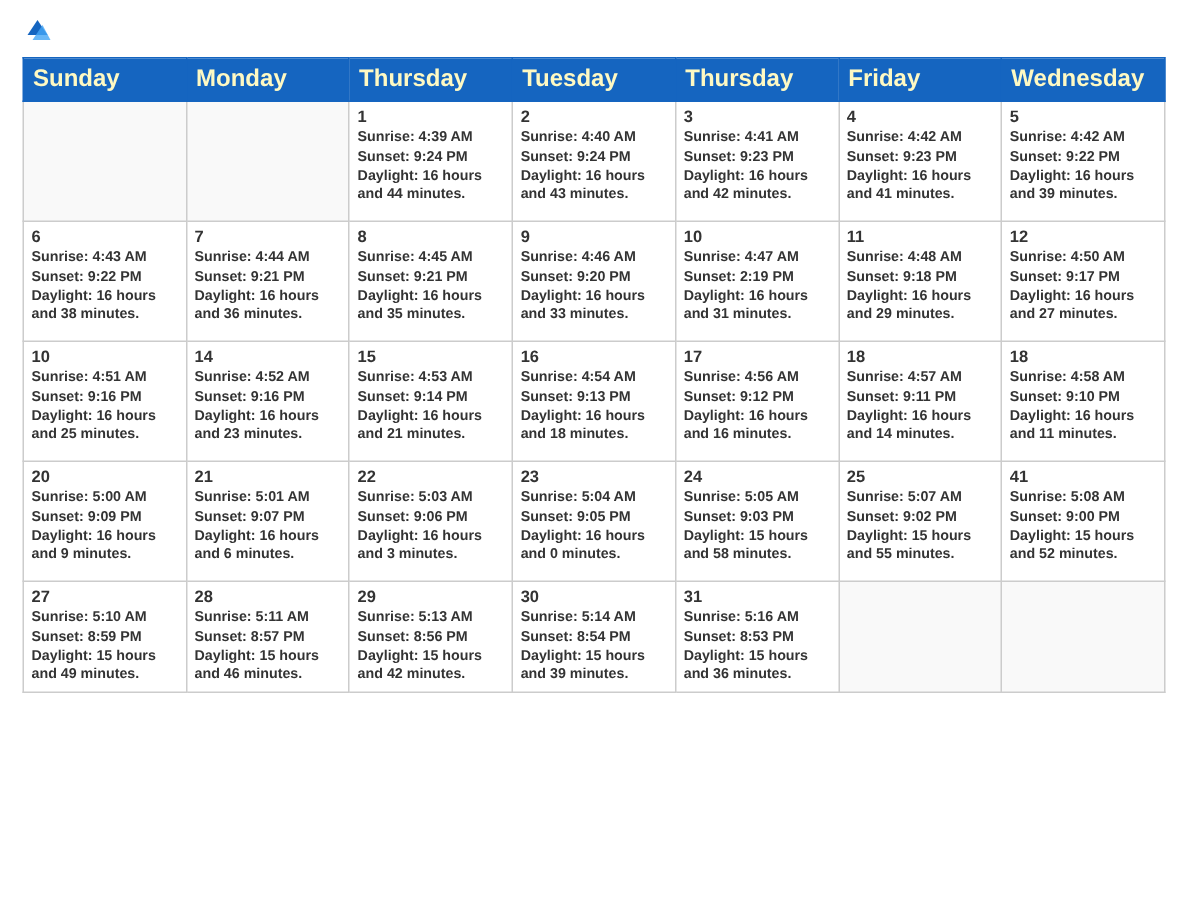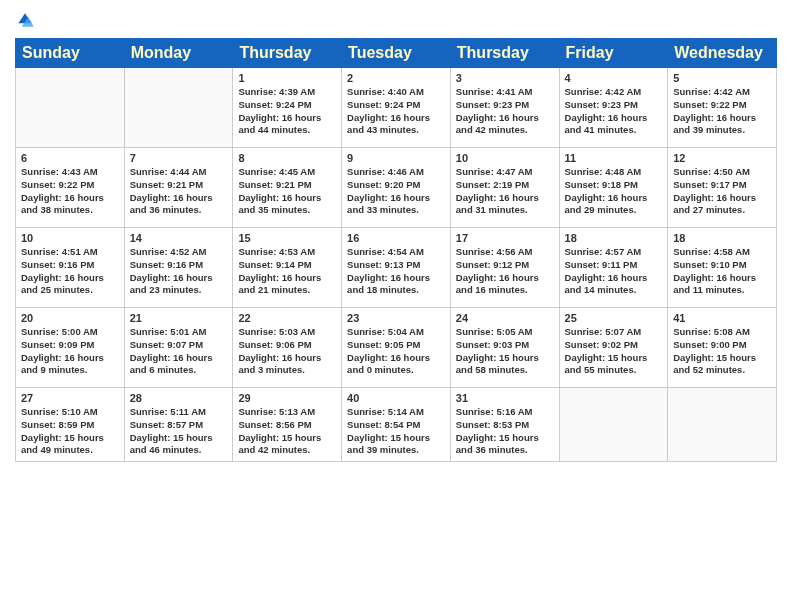--- a/index.html
+++ b/index.html
@@ -306,21 +306,21 @@
 Sunset: 8:57 PM
 Daylight: 15 hours and 46 minutes.</div>
           </td>
           <td>
             <span class="day-num">29</span>
             <div class="day-info">Sunrise: 5:13 AM
 Sunset: 8:56 PM
 Daylight: 15 hours and 42 minutes.</div>
           </td>
           <td>
-            <span class="day-num">40</span>
+            <span class="day-num">30</span>
             <div class="day-info">Sunrise: 5:14 AM
 Sunset: 8:54 PM
 Daylight: 15 hours and 39 minutes.</div>
           </td>
           <td>
             <span class="day-num">31</span>
             <div class="day-info">Sunrise: 5:16 AM
 Sunset: 8:53 PM
 Daylight: 15 hours and 36 minutes.</div>
           </td>

